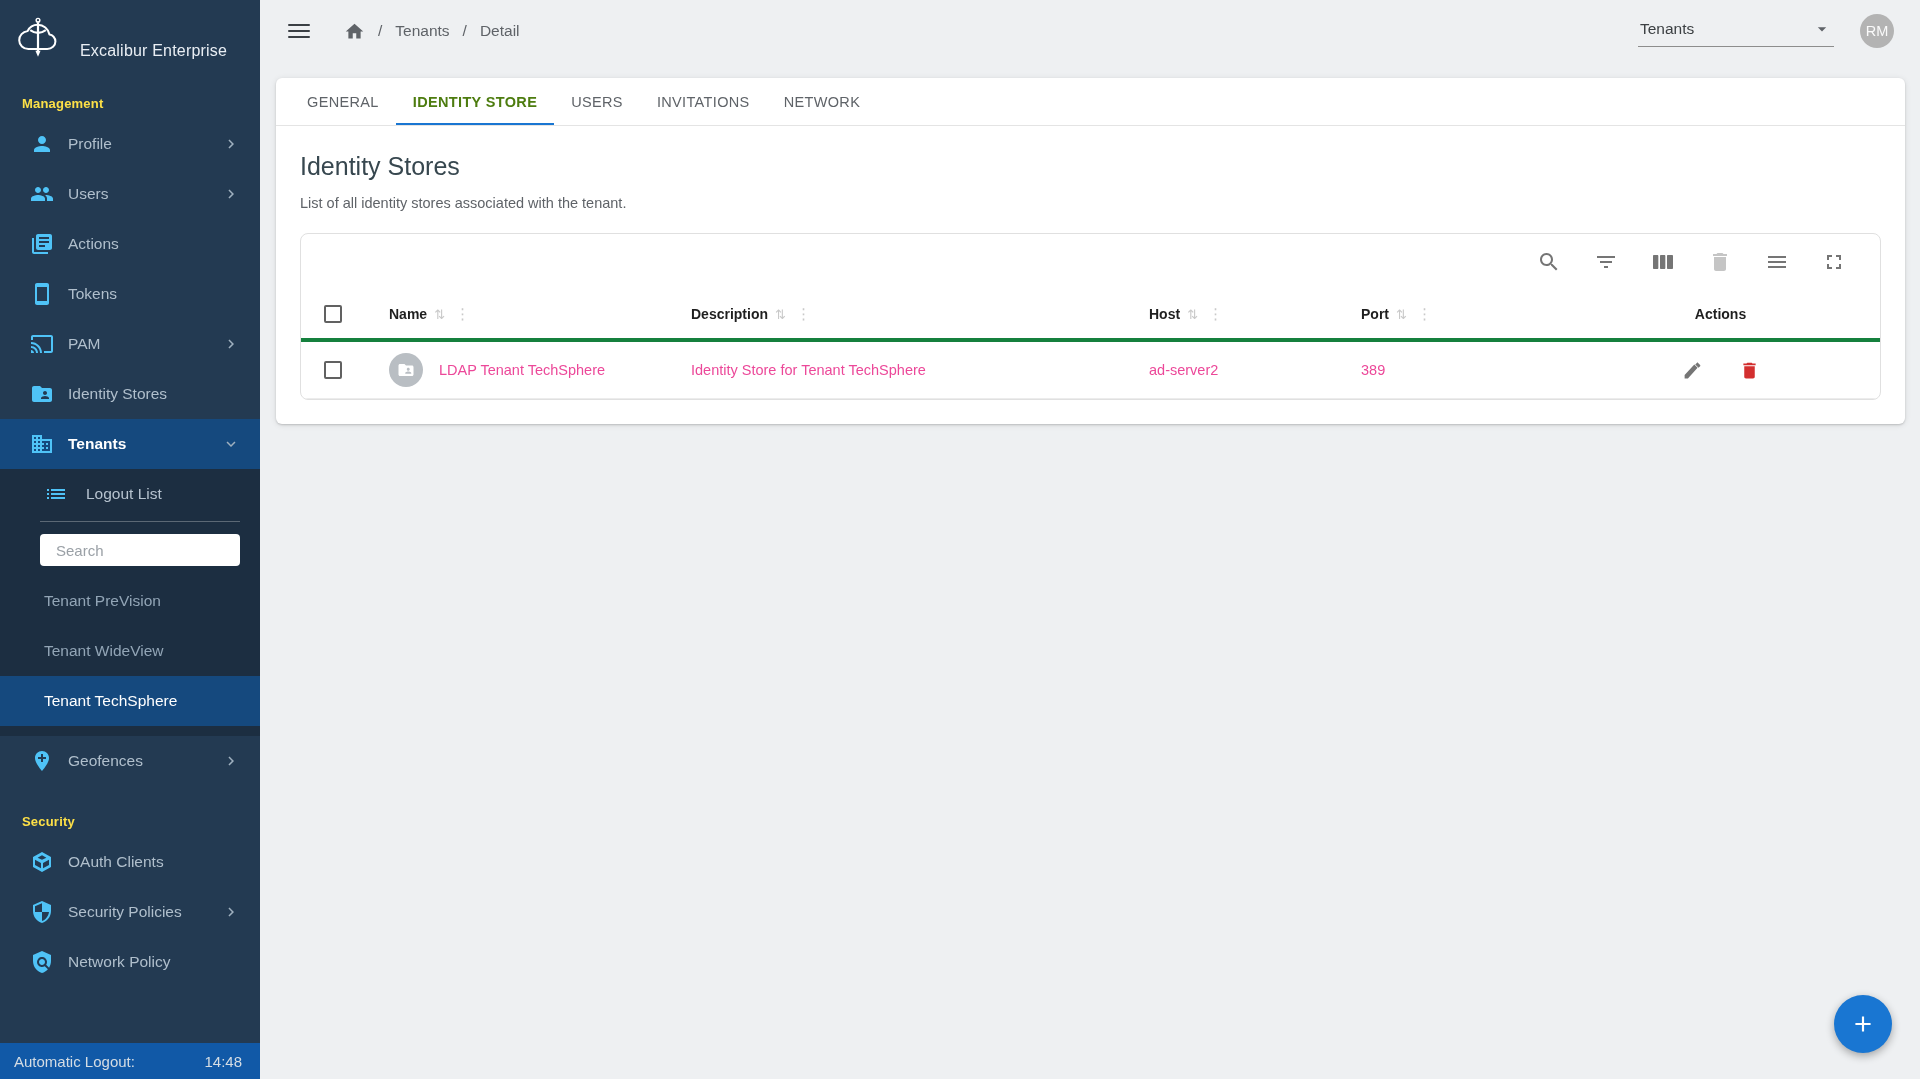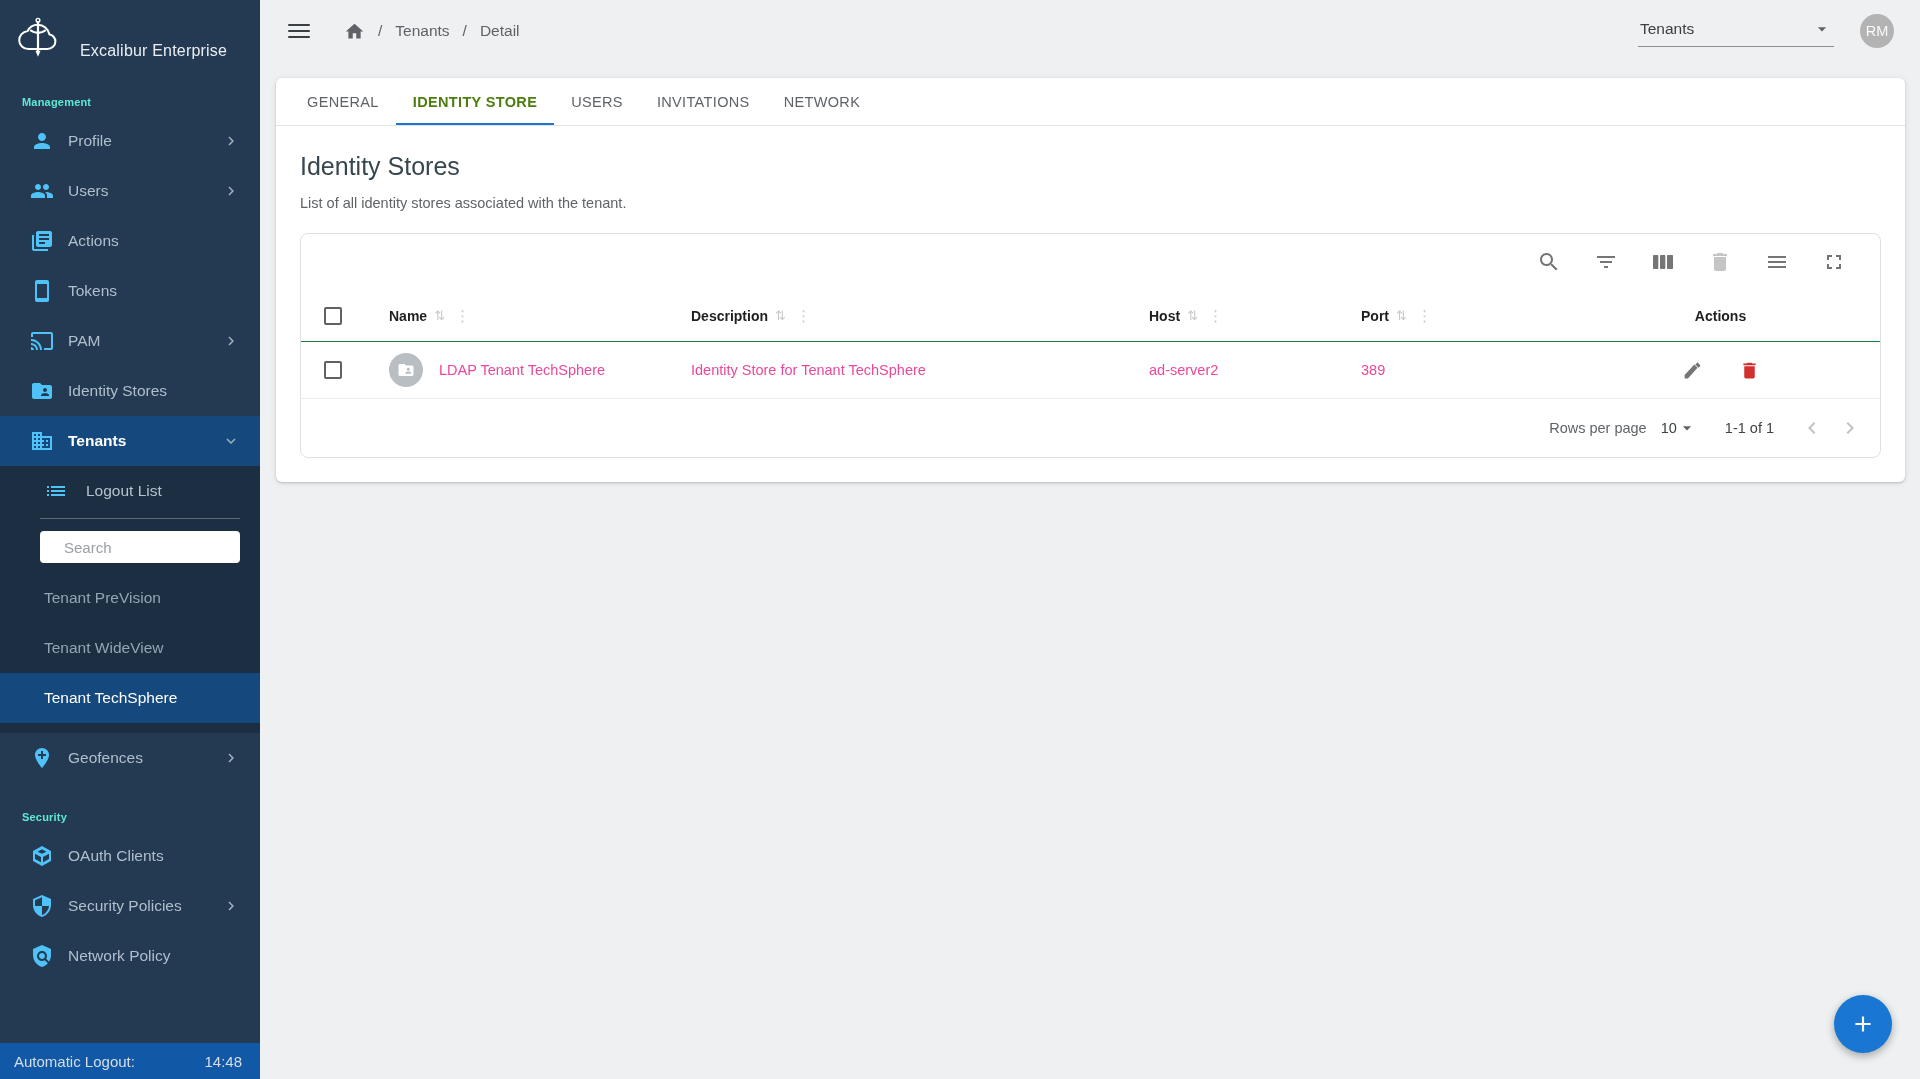--- a/index.html
+++ b/index.html
@@ -12,38 +12,38 @@
   }
   svg { display:block; }
 
   
   .sidebar {
     position:relative; width:260px; flex-shrink:0; height:1079px;
     background:#233a52; color:#b0bfcc; overflow:hidden;
   }
   .brand-row { display:flex; align-items:flex-end; gap:20px; padding:16px 14px 8px 16px; }
   .brand-title { font-size:16px; font-weight:500; color:#e9eef4; letter-spacing:.2px; }
-  .section-label { padding:28px 22px 8px 22px; font-size:11px; font-weight:700; color:#5eead4; letter-spacing:.2px; }
+  .section-label { padding:28px 22px 8px 22px; font-size:13px; font-weight:700; color:#fde047; letter-spacing:.2px; }
   .nav-item {
     height:50px; display:flex; align-items:center;
     padding:0 20px 0 30px; font-size:15.5px; color:#b0bfcc; cursor:pointer;
   }
   .nav-item .nv-icon { width:24px; height:24px; color:#4fc3f7; margin-right:14px; flex-shrink:0; }
   .nav-item .nv-label { flex:1; }
   .nav-item .nv-chev { width:18px; height:18px; color:#9fb0bf; }
   .nav-item.parent-selected { background:#15497e; }
   .nav-item.parent-selected .nv-label { color:#ffffff; font-weight:700; }
 
   .submenu { background:#1c2e41; padding-bottom:10px; }
   .sub-head { height:50px; display:flex; align-items:center; padding-left:44px; font-size:15.5px; color:#b6c3cf; cursor:pointer; }
   .sub-head .nv-icon { width:24px; height:24px; color:#4fc3f7; margin-right:18px; }
   .sub-divider { border-top:1px solid rgba(255,255,255,.28); margin:2px 20px 0 40px; }
   .sub-search {
     display:block; width:200px; height:32px; margin:12px 20px 10px 40px;
-    border:none; border-radius:4px; padding:0 24px; font-size:15px;
+    border:none; border-radius:4px; padding:0 16px; font-size:15px;
     font-family:"Liberation Sans", sans-serif; color:#a21caf; background:#ffffff; outline:none;
   }
   .sub-search::placeholder { color:#9aa0a6; }
   .tenant-entry { height:50px; display:flex; align-items:center; padding-left:44px; font-size:15.5px; color:#92a5b6; cursor:pointer; }
   .tenant-entry.selected { background:#15497e; color:#ffffff; }
 
   .others-label { margin-top:32px; }
   .logout-bar {
     position:absolute; left:0; bottom:0; width:260px; height:36px;
     background:#1159a7; color:#d5dde4; font-size:15px;
@@ -82,21 +82,21 @@
   .content { padding:20px 24px 24px 24px; }
   .page-title { font-size:25px; font-weight:400; color:#37474f; margin:6px 0 14px 0; }
   .page-subtitle { font-size:14.5px; color:#5f6368; margin-bottom:22px; }
 
   .table-wrap { border:1px solid #e0e0e0; border-radius:8px; overflow:hidden; background:#fff; }
   .toolbar { height:56px; display:flex; align-items:center; justify-content:flex-end; gap:33px; padding-right:34px; }
   .tool-icon { width:24px; height:24px; color:#757575; cursor:pointer; }
   .tool-icon.disabled { color:#c5c5c5; cursor:default; }
 
   .grid-row { display:grid; grid-template-columns:88px 302px 458px 212px 200px 1fr; align-items:center; }
-  .thead { height:52px; border-bottom:1px solid #15803d; }
+  .thead { height:52px; border-bottom:4px solid #15803d; }
   .th { display:flex; align-items:center; gap:7px; font-size:14px; font-weight:700; color:#1f1f1f; }
   .th .sort { color:#c9c9c9; font-size:13px; font-weight:400; }
   .th .dots { color:#c9c9c9; font-size:15px; font-weight:400; margin-left:3px; cursor:pointer; }
   .th-actions { justify-content:center; }
   .cell-check { padding-left:23px; }
   .checkbox { width:18px; height:18px; border:2px solid #616161; border-radius:2px; background:transparent; cursor:pointer; }
 
   .trow { height:57px; border-bottom:1px solid #ececec; }
   .td { font-size:14.5px; color:#ec4899; }
   .cell-name { display:flex; align-items:center; gap:16px; }
@@ -433,42 +433,20 @@
                 </svg>
               </span>
             <span class="act-icon act-delete">
                 <svg viewBox="0 0 24 24" fill="currentColor">
                   <path d="M6 19c0 1.1.9 2 2 2h8c1.1 0 2-.9 2-2V7H6v12zM19 4h-3.5l-1-1h-5l-1 1H5v2h14V4z"></path>
                 </svg>
               </span>
           </div>
         </div>
 
-        <div class="pagi">
-          <span class="rpp-label">Rows per page</span>
-          <span class="rpp-select">
-            <span>10</span>
-            <span class="caret">
-                <svg viewBox="0 0 24 24" fill="currentColor">
-                  <path d="M7 10l5 5 5-5z"></path>
-                </svg>
-              </span>
-          </span>
-          <span class="range">1-1 of 1</span>
-          <span class="pg-btn">
-              <svg viewBox="0 0 24 24" fill="currentColor">
-                <path d="M15.41 7.41 14 6l-6 6 6 6 1.41-1.41L10.83 12z"></path>
-              </svg>
-            </span>
-          <span class="pg-btn">
-              <svg viewBox="0 0 24 24" fill="currentColor">
-                <path d="M10 6 8.59 7.41 13.17 12l-4.58 4.59L10 18l6-6z"></path>
-              </svg>
-            </span>
-        </div>
       </div>
     </div>
   </div>
 
   <div class="fab">
     <svg viewBox="0 0 24 24" fill="currentColor">
         <path d="M19 13h-6v6h-2v-6H5v-2h6V5h2v6h6v2z"></path>
       </svg>
   </div>
 </main>

